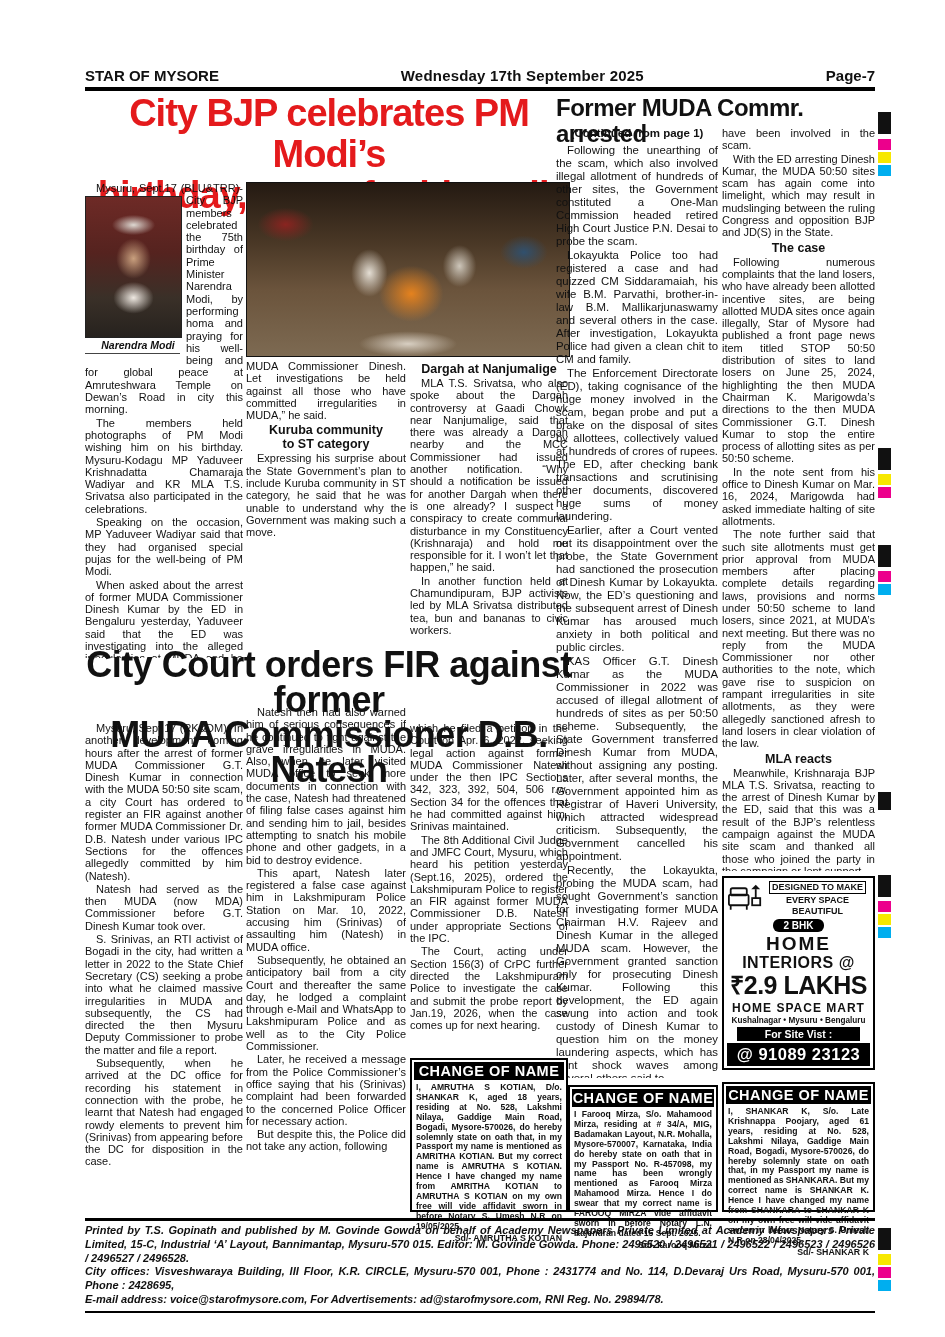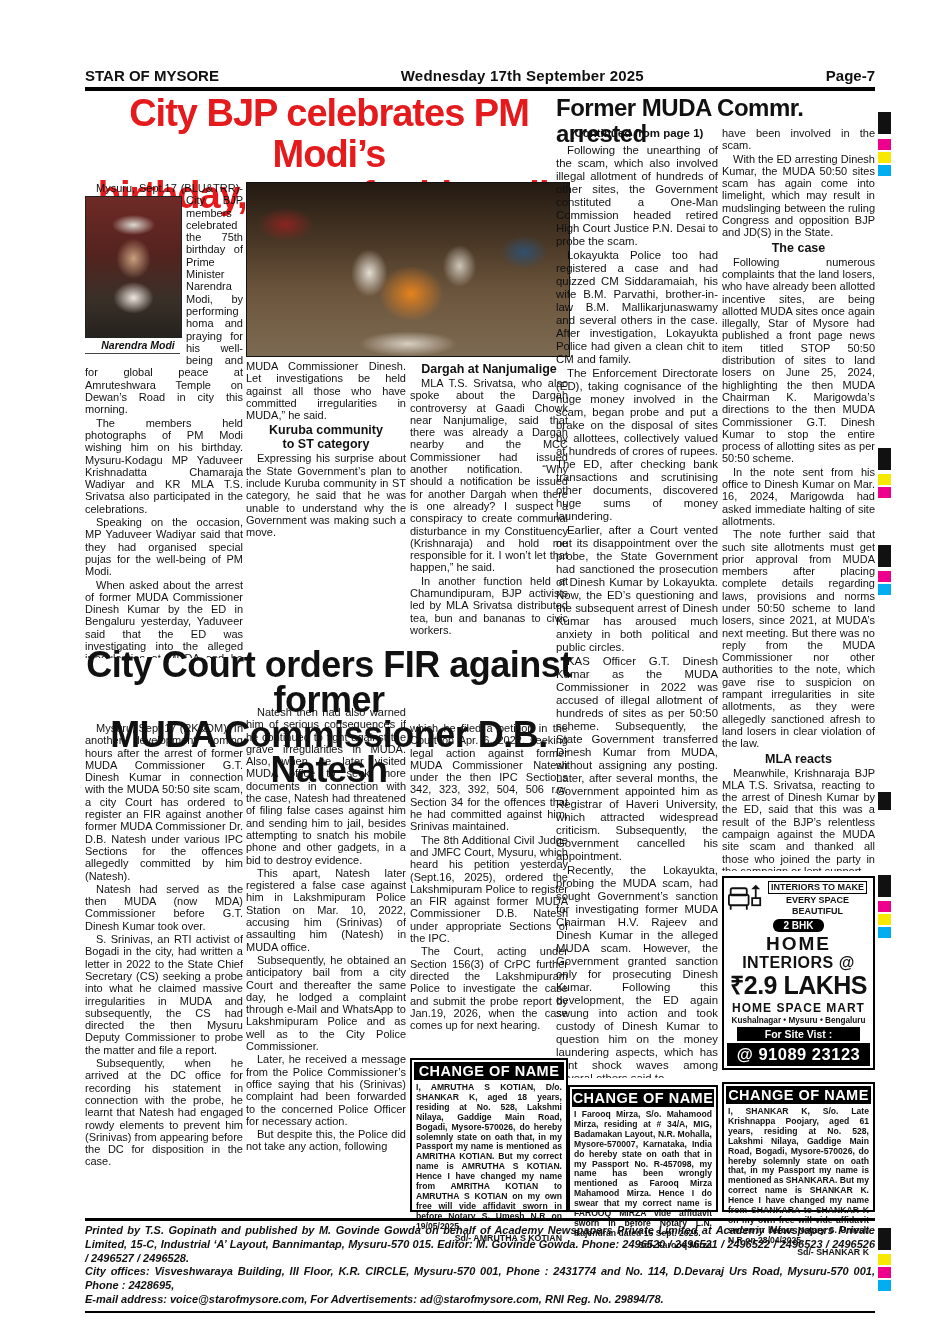--- a/index.html
+++ b/index.html
@@ -192,21 +192,21 @@
       <svg width="36" height="34" viewBox="0 0 40 38">
         <rect x="2" y="14" width="22" height="12" rx="2" fill="none" stroke="#111" stroke-width="2"></rect>
         <rect x="4" y="7" width="18" height="8" rx="2" fill="none" stroke="#111" stroke-width="2"></rect>
         <line x1="4" y1="26" x2="4" y2="31" stroke="#111" stroke-width="2"></line>
         <line x1="22" y1="26" x2="22" y2="31" stroke="#111" stroke-width="2"></line>
         <rect x="28" y="18" width="9" height="8" fill="none" stroke="#111" stroke-width="2"></rect>
         <line x1="32" y1="18" x2="32" y2="8" stroke="#111" stroke-width="2"></line>
         <path d="M27 8 L37 8 L32 3 Z" fill="#111"></path>
       </svg>
       <div class="ad-tag">
-        <span class="t1">INTERIORS TO MAKE</span>
+        <span class="t1">DESIGNED TO MAKE</span>
         <div>EVERY SPACE</div>
         <div>BEAUTIFUL</div>
       </div>
     </div>
     <div class="ad-badge">2 BHK</div>
     <div class="ad-home">HOME</div>
     <div class="ad-int">INTERIORS @</div>
     <div class="ad-price">₹2.9 LAKHS</div>
     <div class="ad-brand">HOME SPACE MART</div>
     <div class="ad-loc">Kushalnagar • Mysuru • Bengaluru</div>

